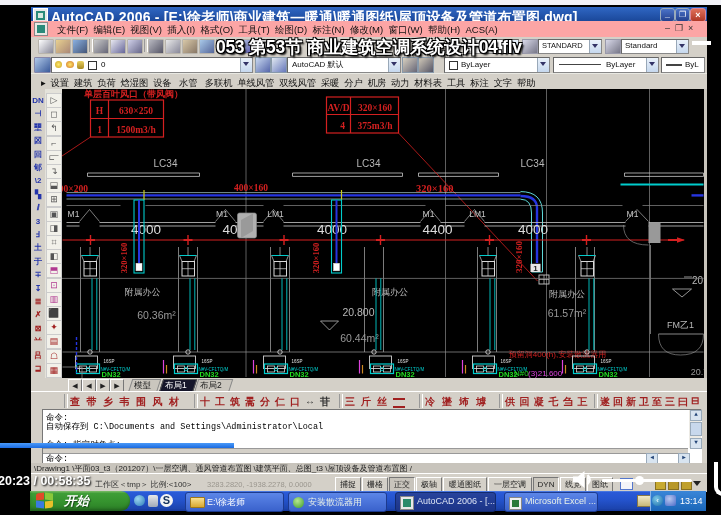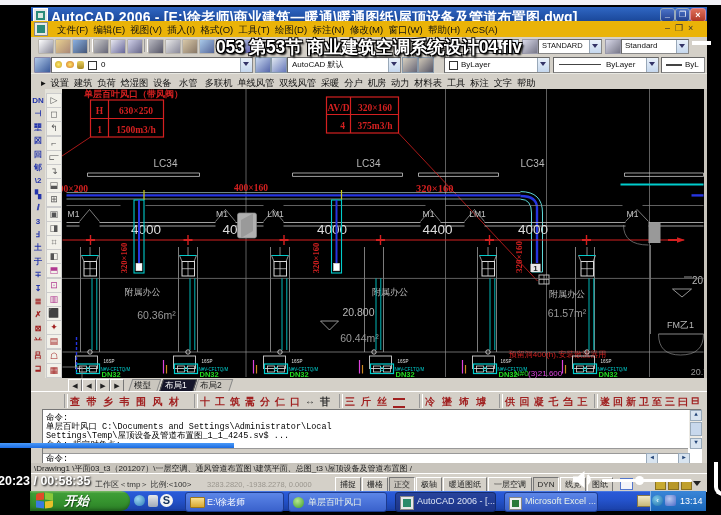--- a/index.html
+++ b/index.html
@@ -28,21 +28,21 @@
       <div class="abs" style="left:2px;top:2px;width:9px;height:9px;background:#2a8a7a;"></div>
       <div class="abs" style="left:4px;top:4px;width:5px;height:5px;background:#d8e8e0;"></div>
     </div>
     <div class="abs cjk" style="left:20px;top:1.5px;font-size:14px;font-weight:bold;color:#fff;letter-spacing:0.2px;">AutoCAD 2006 - [E:\徐老师\商业建筑—暖通\暖通图纸\屋顶设备及管道布置图.dwg]</div>
 
     <div class="abs" style="left:629px;top:1px;width:13px;height:12px;background:linear-gradient(#4a72c8,#23408e);border:1px solid #9ab;border-radius:3px;color:#fff;font-size:9px;font-weight:bold;line-height:10px;text-align:center;">_</div>
     <div class="abs" style="left:644px;top:1px;width:13px;height:12px;background:linear-gradient(#4a72c8,#23408e);border:1px solid #9ab;border-radius:3px;color:#fff;font-size:8px;line-height:12px;text-align:center;">❐</div>
     <div class="abs" style="left:659px;top:1px;width:14px;height:12px;background:linear-gradient(#e0705a,#b03826);border:1px solid #d89;border-radius:3px;color:#fff;font-size:9px;font-weight:bold;line-height:12px;text-align:center;">×</div>
   </div>
 
-  <div class="abs" style="left:0;top:14px;width:676px;height:16px;background:#eab308;border-bottom:1px solid #b8b4ac;">
+  <div class="abs" style="left:0;top:14px;width:676px;height:16px;background:#fca5a5;border-bottom:1px solid #b8b4ac;">
     <div class="abs" style="left:3px;top:1px;width:12px;height:12px;background:#e8e8e4;border:1px solid #888;">
         <div class="abs" style="left:2px;top:2px;width:8px;height:8px;background:#2a8a7a;"></div>
       </div>
     <div class="abs cjk" style="left:26px;top:3px;font-size:9.5px;color:#111;letter-spacing:0;">文件(F)&nbsp;&nbsp;编辑(E)&nbsp;&nbsp;视图(V)&nbsp;&nbsp;插入(I)&nbsp;&nbsp;格式(O)&nbsp;&nbsp;工具(T)&nbsp;&nbsp;绘图(D)&nbsp;&nbsp;标注(N)&nbsp;&nbsp;修改(M)&nbsp;&nbsp;窗口(W)&nbsp;&nbsp;帮助(H)&nbsp;&nbsp;ACS(A)</div>
     <div class="abs" style="left:634px;top:2px;font-size:9px;color:#333;">–&nbsp;&nbsp;❐&nbsp;&nbsp;×</div>
   </div>
 
   <div class="abs" style="left:0;top:30px;width:676px;height:17.5px;background:#D4D0C8;" id="tb1">
       <div class="abs" style="left:7px;top:2px;width:14px;height:13px;background:linear-gradient(135deg,#fff,#889);border:1px solid #b8b4ac;border-radius:1px;"></div>
 <div class="abs" style="left:24px;top:2px;width:14px;height:13px;background:linear-gradient(135deg,#e8d090,#a87);border:1px solid #b8b4ac;border-radius:1px;"></div>
@@ -486,22 +486,21 @@
 <div class="abs" style="left:33px;top:2px;width:2px;height:14px;border-left:1px solid #999;border-right:1px solid #fff;"></div>
 <div class="abs" style="left:163px;top:2px;width:2px;height:14px;border-left:1px solid #999;border-right:1px solid #fff;"></div>
 <div class="abs" style="left:308px;top:2px;width:2px;height:14px;border-left:1px solid #999;border-right:1px solid #fff;"></div>
 <div class="abs" style="left:388px;top:2px;width:2px;height:14px;border-left:1px solid #999;border-right:1px solid #fff;"></div>
 <div class="abs" style="left:468px;top:2px;width:2px;height:14px;border-left:1px solid #999;border-right:1px solid #fff;"></div>
 <div class="abs" style="left:563px;top:2px;width:2px;height:14px;border-left:1px solid #999;border-right:1px solid #fff;"></div>
     </div>
 
   <div class="abs" style="left:11px;top:402px;width:658px;height:54px;background:#fff;border:1px solid;border-color:#777 #fff #fff #777;font-family:'Liberation Mono',monospace;font-size:8.5px;color:#000;" id="cmdwin">
     <div class="abs cjk" style="left:3px;top:2px;">命令:</div>
-    <div class="abs cjk" style="left:3px;top:11px;">单层百叶风口 C:\Documents and Settings\Administrator\Local</div>
-    <div class="abs cjk" style="left:3px;top:20px;">Settings\Temp\屋顶设备及管道布置图_1_1_4245.sv$ ...</div>
+    <div class="abs cjk" style="left:3px;top:11px;">自动保存到 C:\Documents and Settings\Administrator\Local</div>
     <div class="abs cjk" style="left:3px;top:29px;">命令: 指定对角点:</div>
     <div class="abs" style="left:0px;top:38px;width:645px;height:4px;background:#D4D0C8;border-top:1px solid #999;border-bottom:1px solid #999;"></div>
     <div class="abs cjk" style="left:3px;top:43px;">命令:</div>
 
     <div class="abs" style="right:0;top:0;width:12px;height:38px;background:#ECEAE4;">
       <div class="abs" style="left:1px;top:0px;width:10px;height:9px;background:#D8E4F0;border:1px solid #9AB;font-size:6px;line-height:8px;text-align:center;color:#247;">▲</div>
       <div class="abs" style="left:1px;top:12px;width:10px;height:12px;background:#C8D8EC;border:1px solid #9AB;"></div>
       <div class="abs" style="left:1px;top:28px;width:10px;height:9px;background:#D8E4F0;border:1px solid #9AB;font-size:6px;line-height:8px;text-align:center;color:#247;">▼</div>
     </div>
     <div class="abs" style="left:603px;top:43px;width:10px;height:9px;background:#D8E4F0;border:1px solid #9AB;font-size:6px;line-height:8px;text-align:center;color:#247;">◀</div>
@@ -549,21 +548,21 @@
   <div class="abs" style="left:103px;top:4px;width:11px;height:11px;background:radial-gradient(circle at 35% 35%,#9ad4f0,#2a7ab8);border-radius:50%;"></div>
   <div class="abs" style="left:117px;top:4px;width:10px;height:12px;background:linear-gradient(#e8e8e8,#a0a8b8);border-radius:2px;"></div>
   <div class="abs" style="left:129px;top:3px;width:13px;height:13px;background:#f4f4f4;border-radius:50%;color:#16335e;font-size:11px;font-weight:bold;line-height:13px;text-align:center;">S</div>
 
   <div class="abs" style="left:154px;top:1px;width:97px;height:18px;border-radius:3px;background:linear-gradient(#5c86e8,#3a62cc);border:1px solid #1c3a8e;">
     <div class="abs" style="left:4px;top:4px;width:13px;height:9px;background:linear-gradient(#f8e090,#d8a830);border:1px solid #a07818;border-radius:1px;"></div>
     <div class="abs cjk" style="left:21px;top:3px;font-size:9px;color:#fff;">E:\徐老师</div>
   </div>
   <div class="abs" style="left:257px;top:1px;width:97px;height:18px;border-radius:3px;background:linear-gradient(#5c86e8,#3a62cc);border:1px solid #1c3a8e;">
     <div class="abs" style="left:4px;top:4px;width:11px;height:11px;background:radial-gradient(circle at 40% 35%,#b8e890,#3a9a2a);border-radius:50%;"></div>
-    <div class="abs cjk" style="left:19px;top:3px;font-size:9px;color:#e8f0e8;">单层百叶风口</div>
+    <div class="abs cjk" style="left:19px;top:3px;font-size:9px;color:#e8f0e8;">安装散流器用</div>
   </div>
   <div class="abs" style="left:364px;top:1px;width:99px;height:18px;border-radius:3px;background:linear-gradient(#27439c,#1c3488);border:1px solid #122a6e;">
     <div class="abs" style="left:4px;top:3px;width:12px;height:12px;background:#e8e8e8;border:1px solid #888;">
       <div class="abs" style="left:2px;top:2px;width:8px;height:8px;background:#2a8a6a;"></div>
     </div>
     <div class="abs cjk" style="left:21px;top:3px;font-size:9px;color:#dde4f4;">AutoCAD 2006 - [...</div>
   </div>
   <div class="abs" style="left:473px;top:1px;width:92px;height:18px;border-radius:3px;background:linear-gradient(#5c86e8,#3a62cc);border:1px solid #1c3a8e;">
     <div class="abs" style="left:4px;top:4px;width:11px;height:11px;background:#f0f0f0;border:1px solid #888;">
       <div class="abs" style="left:2px;top:2px;width:7px;height:7px;background:#2a7a3a;"></div>

